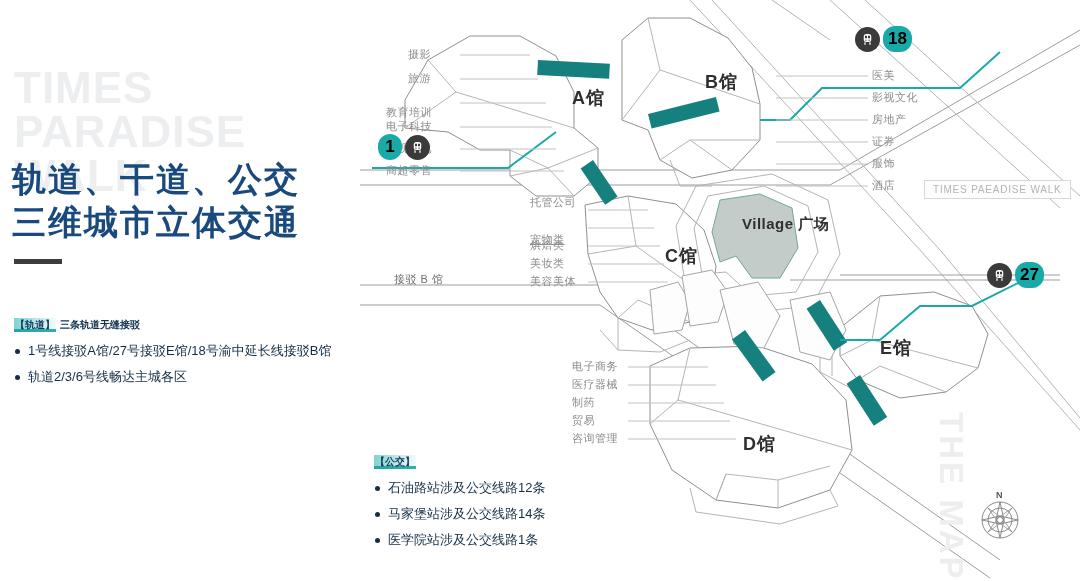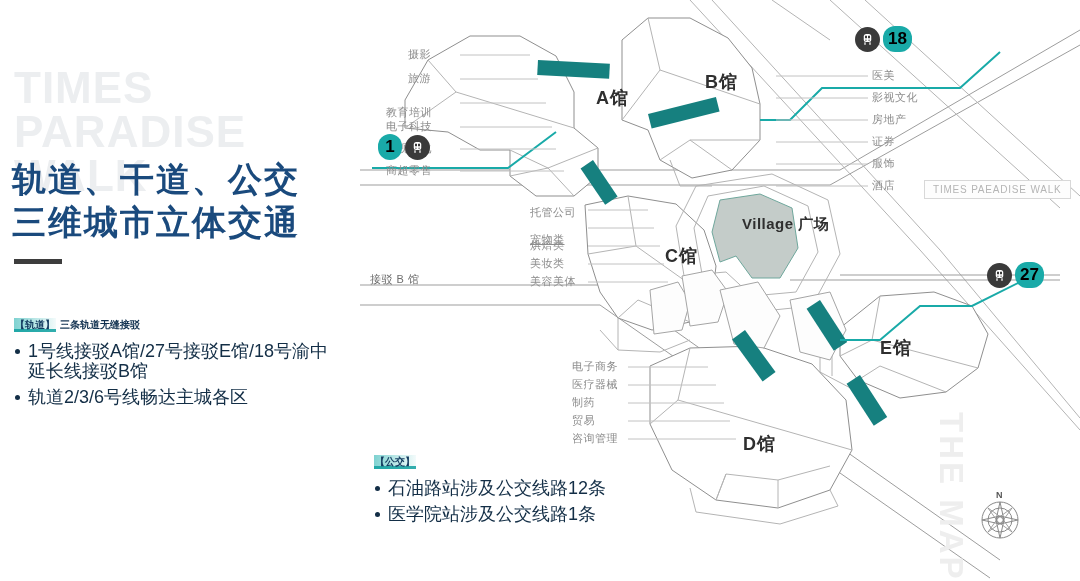--- a/index.html
+++ b/index.html
@@ -51,39 +51,39 @@
   }
   .block-title{color:#10304f;font-weight:700;}
 
   ul.bullets{
     margin:9px 0 0 0;padding:0;list-style:none;
   }
   ul.bullets li{
     position:relative;
     padding-left:14px;
     margin-bottom:6px;
-    font-size:18px;line-height:20px;
+    font-size:13px;line-height:20px;
     color:#132e46;
     font-weight:400;
   }
   ul.bullets li::before{
     content:"";position:absolute;left:1px;top:8px;
     width:5px;height:5px;border-radius:50%;background:#132e46;
   }
 
   
   .map-wrap{position:absolute;left:360px;top:0;width:720px;height:581px;}
   svg.map{position:absolute;left:0;top:0;width:720px;height:581px;display:block;}
 
   .mlabel{
     position:absolute;
     font-size:11px;color:#8d8d8d;white-space:nowrap;
     letter-spacing:.5px;
   }
-  .mlabel.dark{color:#6e6e6e;}
+  .mlabel.dark{color:#6e6e6e;margin-left:24px;}
   .hall-name{
     position:absolute;font-size:18px;font-weight:700;color:#2f2f2f;
     white-space:nowrap;letter-spacing:1px;
   }
   .plaza-name{
     position:absolute;font-size:15px;font-weight:700;color:#2f2f2f;
     white-space:nowrap;letter-spacing:.5px;
   }
   .walk-box{
     position:absolute;
@@ -138,20 +138,21 @@
     </div>
 
   </div>
 
   <div class="block" style="left:374px;top:455px;width:330px;">
     <div class="block-head">
       <span class="tag">【公交】</span>
     </div>
     <ul class="bullets">
       <li>石油路站涉及公交线路12条</li>
+      <li>马家堡站涉及公交线路14条</li>
       <li>医学院站涉及公交线路1条</li>
     </ul>
   </div>
 
   <div class="map-wrap">
 
     <svg class="map" viewBox="0 0 720 581">
       <defs>
         <style>
           .ln{fill:none;stroke:#9d9d9d;stroke-width:1;}
@@ -314,35 +315,35 @@
     <div class="mlabel" style="left:26px;top:141px;">影视文化</div>
     <div class="mlabel" style="left:26px;top:163px;">商超零售</div>
 
     <div class="mlabel" style="left:512px;top:68px;">医美</div>
     <div class="mlabel" style="left:512px;top:90px;">影视文化</div>
     <div class="mlabel" style="left:512px;top:112px;">房地产</div>
     <div class="mlabel" style="left:512px;top:134px;">证券</div>
     <div class="mlabel" style="left:512px;top:156px;">服饰</div>
     <div class="mlabel" style="left:512px;top:178px;">酒店</div>
 
-    <div class="mlabel" style="left:170px;top:205px;text-align:center;">托管公司</div>
+    <div class="mlabel" style="left:170px;top:195px;text-align:center;">托管公司</div>
     <div class="mlabel" style="left:170px;top:232px;text-decoration:underline;">宠物类</div>
     <div class="mlabel" style="left:170px;top:238px;">烘焙类</div>
     <div class="mlabel" style="left:170px;top:256px;">美妆类</div>
     <div class="mlabel" style="left:170px;top:274px;">美容美体</div>
 
     <div class="mlabel" style="left:212px;top:359px;">电子商务</div>
     <div class="mlabel" style="left:212px;top:377px;">医疗器械</div>
     <div class="mlabel" style="left:212px;top:395px;">制药</div>
     <div class="mlabel" style="left:212px;top:413px;">贸易</div>
     <div class="mlabel" style="left:212px;top:431px;">咨询管理</div>
 
     <div class="mlabel dark" style="left:10px;top:272px;">接驳 B 馆</div>
 
-    <div class="hall-name" style="left:212px;top:86px;margin-left:24px;">A馆</div>
+    <div class="hall-name" style="left:212px;top:86px;">A馆</div>
     <div class="hall-name" style="left:345px;top:70px;">B馆</div>
     <div class="hall-name" style="left:305px;top:244px;">C馆</div>
     <div class="hall-name" style="left:383px;top:432px;">D馆</div>
     <div class="hall-name" style="left:520px;top:336px;">E馆</div>
 
     <div class="plaza-name" style="left:382px;top:215px;">Village 广场</div>
 
     <div class="walk-box" style="left:564px;top:180px;">TIMES PAEADISE WALK</div>
 
     <div class="themap" style="left:572px;top:412px;">THE MAP</div>

